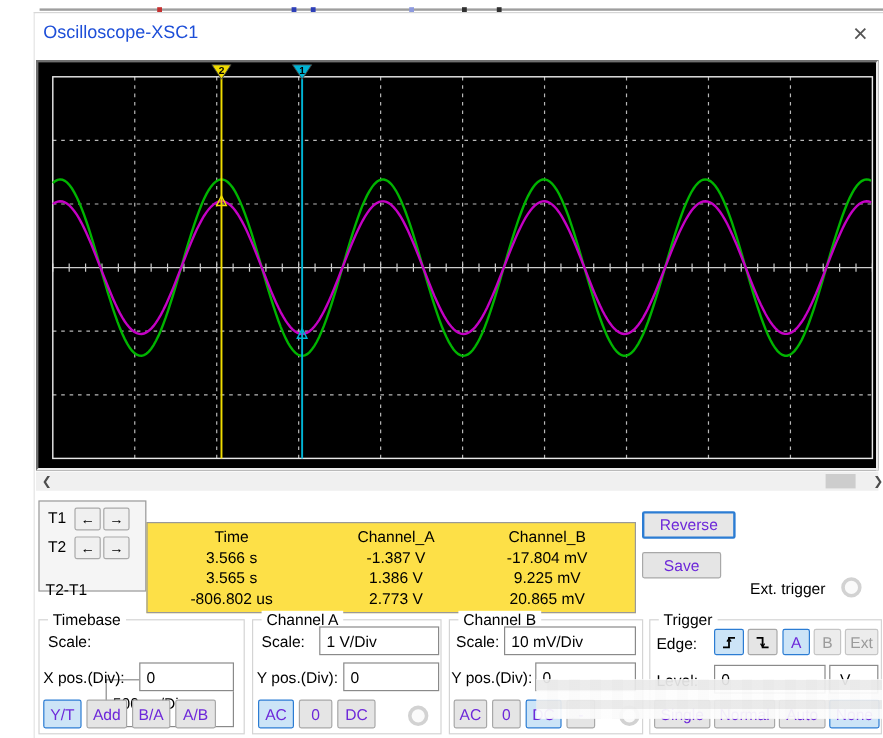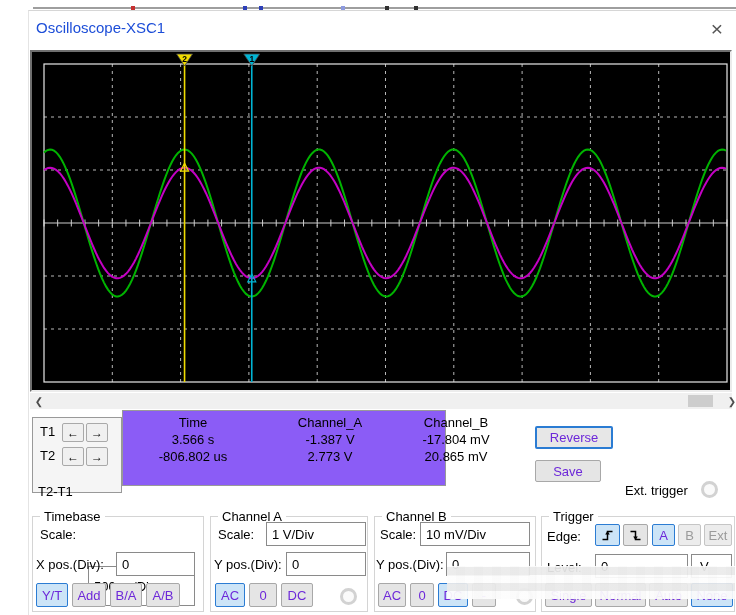--- a/index.html
+++ b/index.html
@@ -18,21 +18,21 @@
   .scope{left:30px;top:50px;background:#000;border:2px solid;border-color:#6f6f6f #ececec #ececec #6f6f6f;}
   
   .scrollbar{left:30px;top:393px;width:702px;height:16px;background:#f0f0f0;}
   .scrollarrow{top:394px;width:12px;height:14px;font-size:10px;color:#4d4d4d;display:flex;align-items:center;justify-content:center;}
   .scrollthumb{left:688px;top:395px;width:25px;height:12px;background:#cdcdcd;}
   
   .navpanel{left:32px;top:417px;width:90px;height:76px;background:#f5f5f5;border:1px solid #999;box-sizing:border-box;}
   .navlbl{font-size:13px;}
   .navbtn{width:22px;height:19px;background:#f0f0f0;border:1px solid #a9a9a9;box-sizing:border-box;
           display:flex;align-items:center;justify-content:center;font-size:12px;font-weight:bold;border-radius:2px;}
-  .mtable{left:122px;top:410px;width:324px;height:76px;background:#8b5cf6;border:1px solid #999;box-sizing:border-box;font-size:13px;}
+  .mtable{left:122px;top:435px;width:408px;height:76px;background:#fde047;border:1px solid #999;box-sizing:border-box;font-size:13px;}
   .trow{display:grid;grid-template-columns:140px 134px 118px;height:17px;align-items:center;text-align:center;}
   .trow.head{margin-top:3px;}
   
   .btn{position:absolute;box-sizing:border-box;background:#e5e5e5;border:1px solid #a8a8a8;border-radius:2px;
        display:flex;align-items:center;justify-content:center;font-size:13px;color:#6d28d9;}
   .btn.sel{background:#cce4f7;border:1px solid #2b7cd3;}
   .btn.dis{color:#9b9b9b;background:#ececec;border-color:#c5c5c5;}
   .reverse{left:535px;top:426px;width:78px;height:23px;border:2px solid #2b7cd3;background:#e7e7e7;}
   .save{left:535px;top:460px;width:66px;height:22px;}
   .indicator{position:absolute;width:17px;height:17px;border-radius:50%;border:3px solid #d2d2d2;background:#fafafa;box-sizing:border-box;}
@@ -179,20 +179,25 @@
       <span>Time</span>
       <span>Channel_A</span>
       <span>Channel_B</span>
     </div>
     <div class="trow">
       <span>3.566 s</span>
       <span>-1.387 V</span>
       <span>-17.804 mV</span>
     </div>
     <div class="trow">
+      <span>3.565 s</span>
+      <span>1.386 V</span>
+      <span>9.225 mV</span>
+    </div>
+    <div class="trow">
       <span>-806.802 us</span>
       <span>2.773 V</span>
       <span>20.865 mV</span>
     </div>
   </div>
 
   <div class="btn reverse">Reverse</div>
   <div class="btn save">Save</div>
   <div class="abs lbl" style="left:625px;top:483px;">Ext. trigger</div>
   <div class="indicator" style="left:701px;top:481px;"></div>

